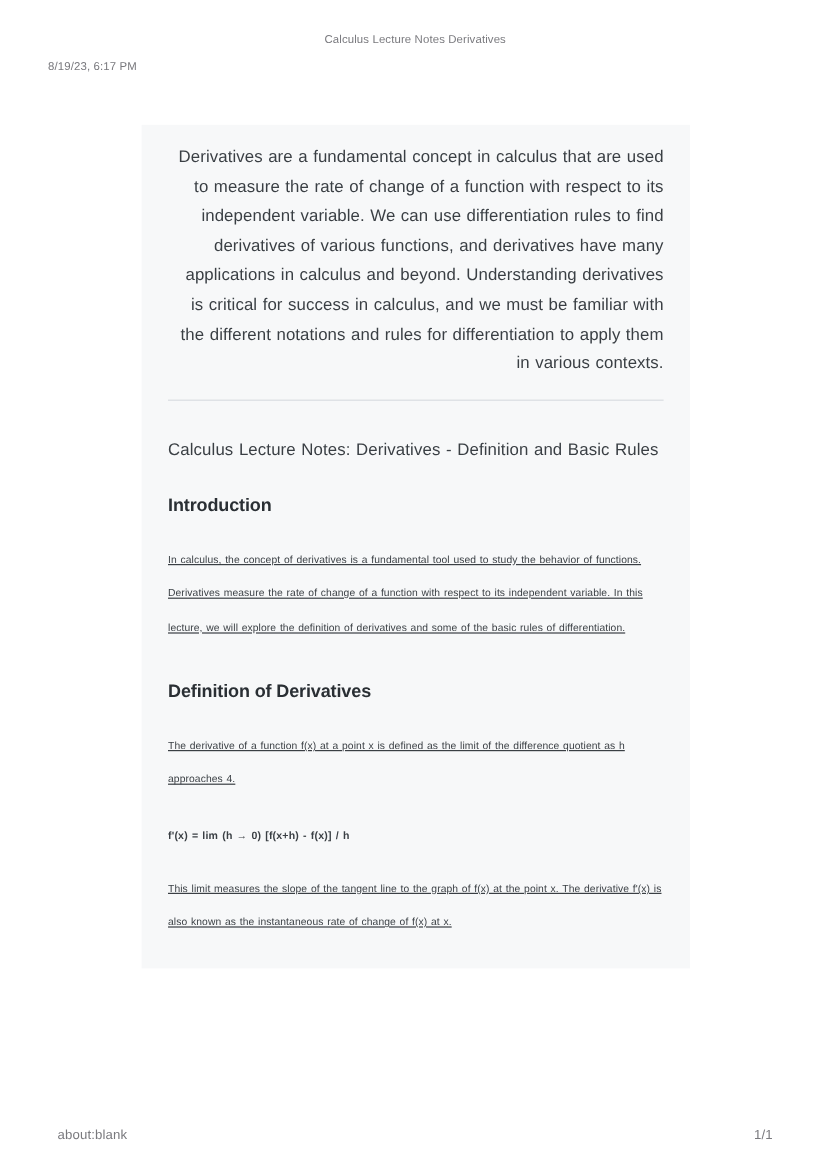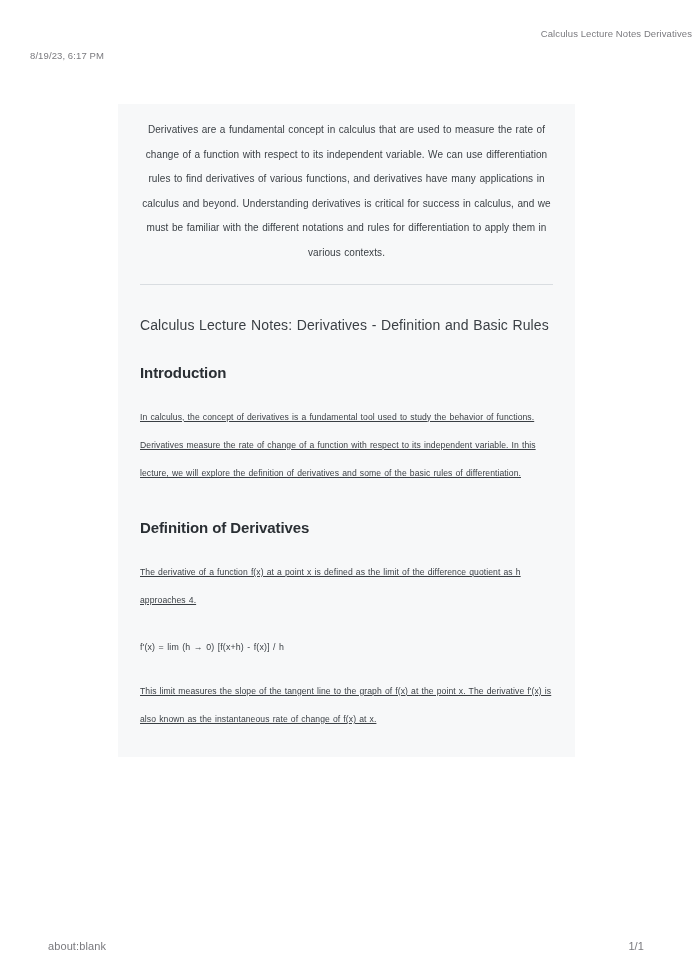--- a/index.html
+++ b/index.html
@@ -36,29 +36,29 @@
     height: 18px;
     display: flex;
     align-items: center;
     font-size: 9.5px;
     color: #6e6e73;
     letter-spacing: 0.1px;
     opacity: 0.92;
   }
   .print-header .ph-left {
     position: absolute;
-    left: 30px;
+    left: 40px;
     white-space: nowrap;
     margin-top: 44px;
   }
   .print-header .ph-center {
     position: absolute;
     left: 0;
     right: 0;
-    text-align: right;
+    text-align: center;
     white-space: nowrap;
   }
 
   
   .print-footer {
     position: absolute;
     bottom: 22px;
     left: 0;
     right: 0;
     height: 18px;
@@ -86,25 +86,25 @@
     width: 457px;
     background: #f7f8f9;
     padding: 14px 0 24px 0;
   }
 
   .doc-inner {
     padding: 0 22px;
   }
 
   .doc-para {
-    font-size: 10px;
+    font-size: 14px;
     line-height: 24.6px;
     color: #3a3f44;
     margin: 0 0 0 0;
-    text-align: center;
+    text-align: right;
     letter-spacing: 0.08px;
     word-spacing: 0.6px;
   }
 
   .doc-divider {
     height: 1px;
     background: #d9dde1;
     margin: 18px 22px 0 22px;
     border: 0;
   }
@@ -141,20 +141,21 @@
     text-decoration: underline;
   }
 
   .doc-formula {
     font-size: 8.8px;
     line-height: 20px;
     color: #3a3f44;
     margin: 22px 0 0 0;
     letter-spacing: 0.15px;
     word-spacing: 0.8px;
+    font-weight: bold;
   }
 
   
   .softtext {
     filter: blur(0.62px);
   }
   .softtext-strong {
     filter: blur(0.58px);
   }
 </style>

